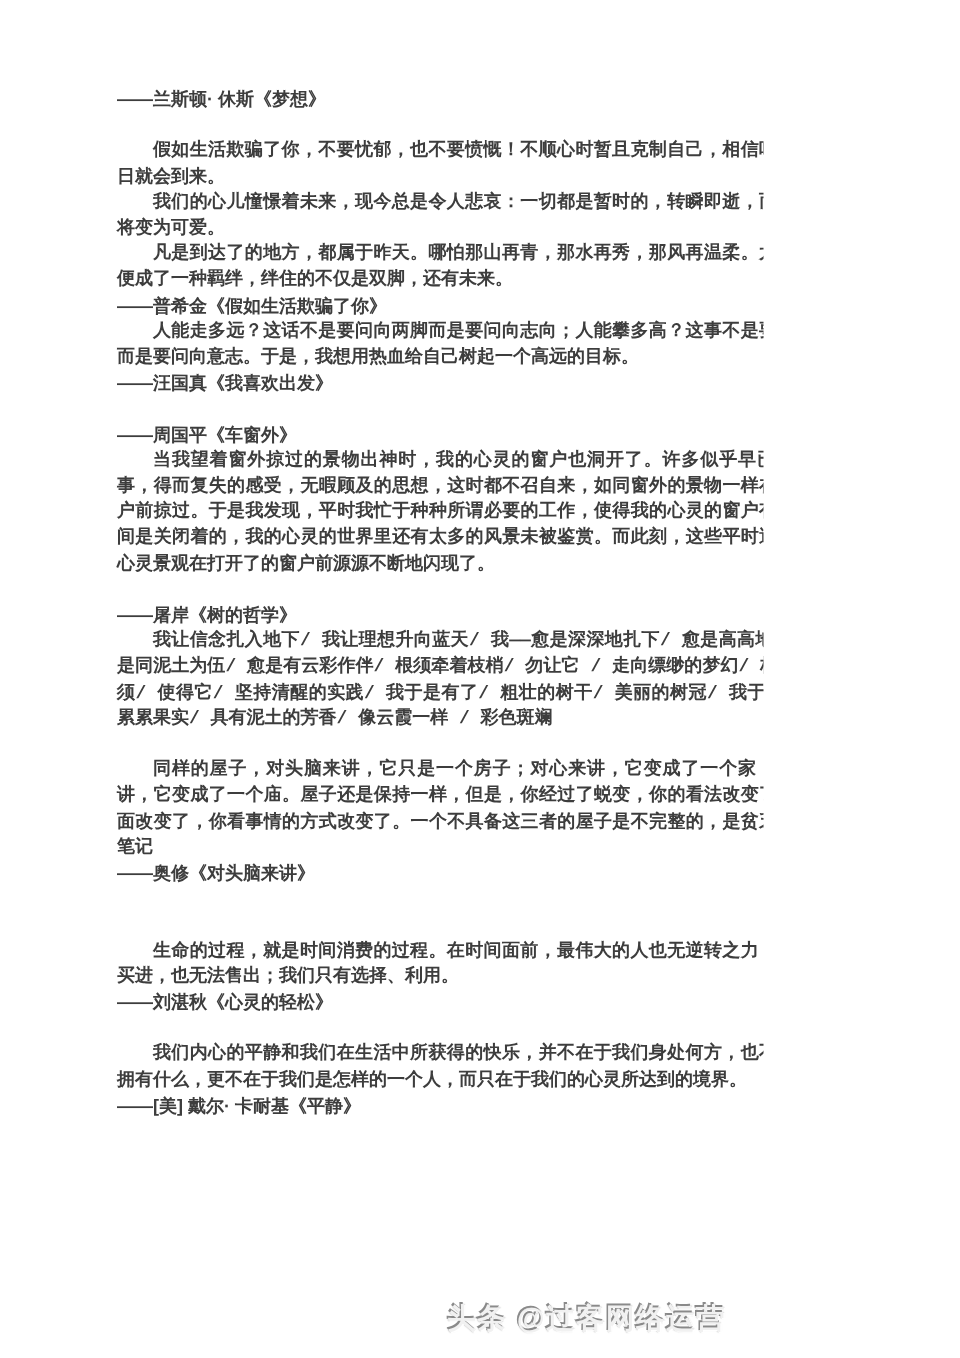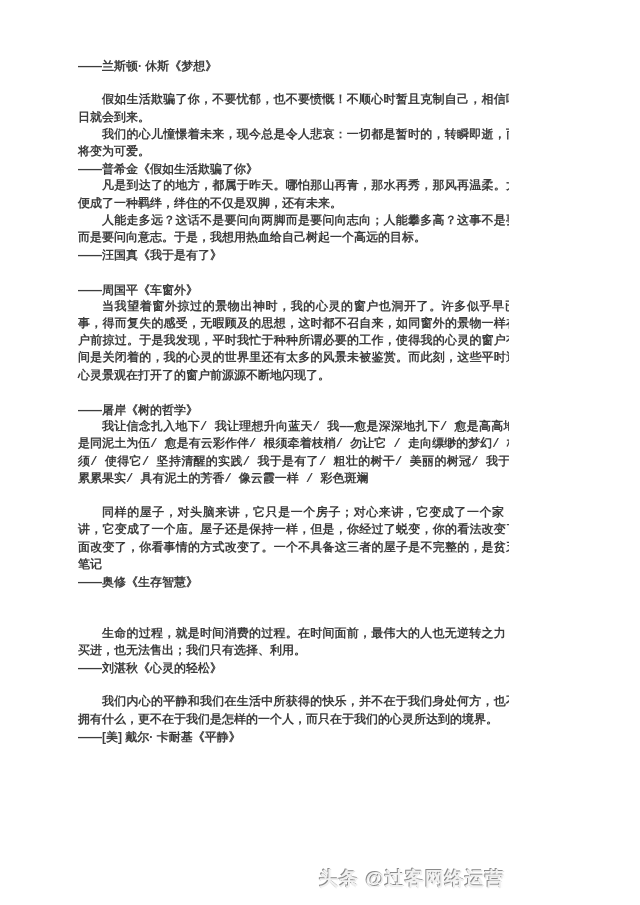--- a/index.html
+++ b/index.html
@@ -33,52 +33,52 @@
   }
   .block.attribution {
     text-indent: 0;
     margin: 0;
   }
   .block.spacer {
     height: 17.2px;
   }
   .watermark {
     position: absolute;
-    right: 4px;
+    right: 25px;
     bottom: 13px;
     font-size: 19px;
     font-weight: 700;
     letter-spacing: 1px;
     color: #f1f1f1;
     text-shadow: -1px -1px 0 #8a8a8a, 1px 1px 0 #ffffff, 0 0 1px #9a9a9a;
     white-space: nowrap;
   }
 </style>
 </head>
 <body>
 
 <div class="page">
   <div class="content" id="quote-list">
       <div class="block attribution">——兰斯顿· 休斯《梦想》</div>
       <div class="block spacer"></div>
       <div class="block para">假如生活欺骗了你，不要忧郁，也不要愤慨！不顺心时暂且克制自己，相信吧，快乐之日就会到来。</div>
       <div class="block para">我们的心儿憧憬着未来，现今总是令人悲哀：一切都是暂时的，转瞬即逝，而那逝去的将变为可爱。</div>
+      <div class="block para">凡是到达了的地方，都属于昨天。哪怕那山再青，那水再秀，那风再温柔。太深的流连便成了一种羁绊，绊住的不仅是双脚，还有未来。</div>
       <div class="block attribution">——普希金《假如生活欺骗了你》</div>
-      <div class="block para">凡是到达了的地方，都属于昨天。哪怕那山再青，那水再秀，那风再温柔。太深的流连便成了一种羁绊，绊住的不仅是双脚，还有未来。</div>
       <div class="block para">人能走多远？这话不是要问向两脚而是要问向志向；人能攀多高？这事不是要问向双手而是要问向意志。于是，我想用热血给自己树起一个高远的目标。</div>
-      <div class="block attribution">——汪国真《我于是有了》</div>
+      <div class="block attribution">——汪国真《我喜欢出发》</div>
       <div class="block spacer"></div>
       <div class="block attribution">——周国平《车窗外》</div>
       <div class="block para">当我望着窗外掠过的景物出神时，我的心灵的窗户也洞开了。许多似乎早已遗忘的往事，得而复失的感受，无暇顾及的思想，这时都不召自来，如同窗外的景物一样在心灵的窗户前掠过。于是我发现，平时我忙于种种所谓必要的工作，使得我的心灵的窗户有太多的时间是关闭着的，我的心灵的世界里还有太多的风景未被鉴赏。而此刻，这些平时遭到忽略的心灵景观在打开了的窗户前源源不断地闪现了。</div>
       <div class="block spacer"></div>
       <div class="block attribution">——屠岸《树的哲学》</div>
       <div class="block para">我让信念扎入地下/ 我让理想升向蓝天/ 我——愈是深深地扎下/ 愈是高高地伸展/ 愈是同泥土为伍/ 愈是有云彩作伴/ 根须牵着枝梢/ 勿让它 / 走向缥缈的梦幻/ 枝梢挽着根须/ 使得它/ 坚持清醒的实践/ 我于是有了/ 粗壮的树干/ 美丽的树冠/ 我于是长出了/ 累累果实/ 具有泥土的芳香/ 像云霞一样 / 彩色斑斓</div>
       <div class="block spacer"></div>
       <div class="block para">同样的屋子，对头脑来讲，它只是一个房子；对心来讲，它变成了一个家；对灵魂来讲，它变成了一个庙。屋子还是保持一样，但是，你经过了蜕变，你的看法改变了，你的层面改变了，你看事情的方式改变了。一个不具备这三者的屋子是不完整的，是贫乏的。摘抄笔记</div>
-      <div class="block attribution">——奥修《生存智慧》</div>
+      <div class="block attribution">——奥修《对头脑来讲》</div>
       <div class="block spacer"></div>
       <div class="block spacer"></div>
       <div class="block para">生命的过程，就是时间消费的过程。在时间面前，最伟大的人也无逆转之力；我们无法买进，也无法售出；我们只有选择、利用。</div>
       <div class="block attribution">——刘湛秋《心灵的轻松》</div>
       <div class="block spacer"></div>
       <div class="block para">我们内心的平静和我们在生活中所获得的快乐，并不在于我们身处何方，也不在于我们拥有什么，更不在于我们是怎样的一个人，而只在于我们的心灵所达到的境界。</div>
       <div class="block attribution">——[美] 戴尔· 卡耐基《平静》</div>
       <div class="block spacer"></div>
     </div>
   <div class="watermark">

